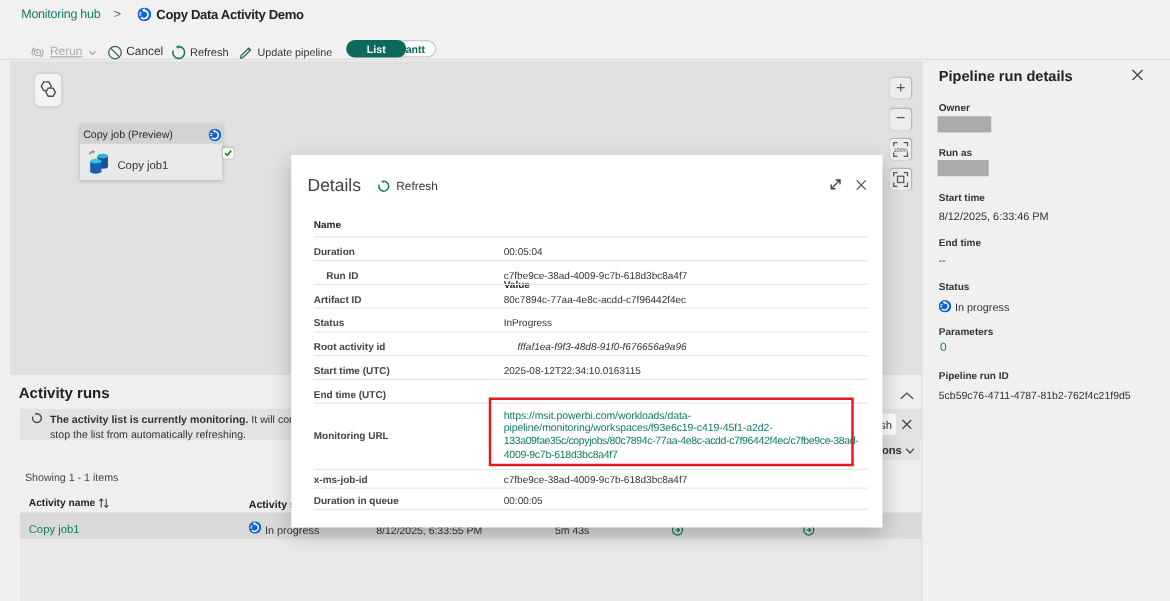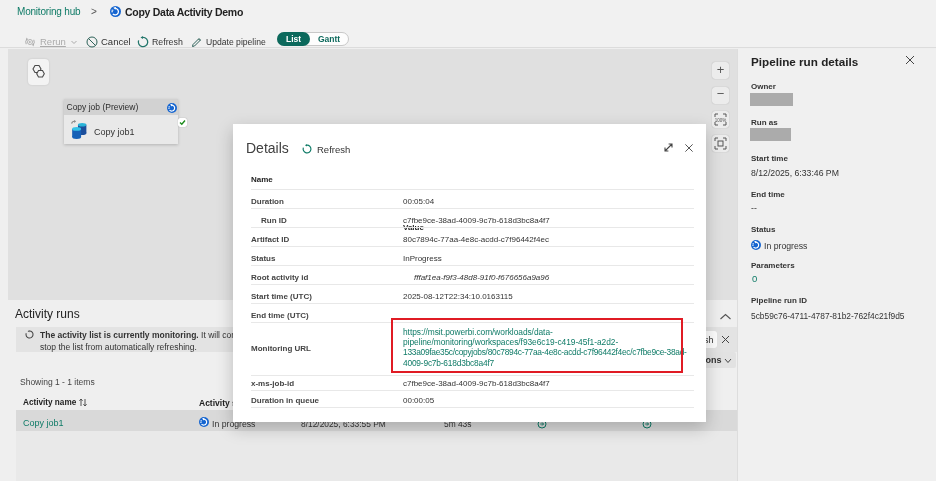--- a/index.html
+++ b/index.html
@@ -58,21 +58,21 @@
   <span>Refresh</span>
 </div>
 <div class="abs" style="left:191px;top:35px;height:13px;color:#333;font-size:8.6px;display:flex;align-items:center;gap:3px;">
   <svg width="12" height="12" viewBox="0 0 12 12">
       <path d="M1.5 10.5 L2 8.5 L8 2.5 L9.5 4 L3.5 10 Z M7.5 3 L9 4.5" fill="none" stroke="#2e6259" stroke-width="1"></path>
     </svg>
   <span>Update pipeline</span>
 </div>
 
 <div class="abs" style="left:277px;top:32px;width:72px;height:14px;border:1px solid #c8c8c8;border-radius:7px;background:#fdfdfd;"></div>
-<div class="abs" style="left:277px;top:32px;width:33px;height:14px;border-radius:7px;background:#0c695c;color:#fff;font-size:8.5px;font-weight:bold;text-align:center;line-height:14px;">List</div>
+<div class="abs" style="left:277px;top:32px;width:48px;height:14px;border-radius:7px;background:#0c695c;color:#fff;font-size:8.5px;font-weight:bold;text-align:center;line-height:14px;">List</div>
 <div class="abs" style="left:312px;top:32px;width:34px;height:14px;color:#0c695c;font-size:8.5px;font-weight:bold;text-align:center;line-height:14px;">Gantt</div>
 
 <div class="abs" style="left:8px;top:49px;width:729px;height:251px;background:#e0e0e0;"></div>
 
 <div class="abs" style="left:28px;top:59px;width:21px;height:26px;background:#f3f3f3;border-radius:4px;box-shadow:0 0 2px rgba(0,0,0,.15);"></div>
 <svg class="abs" style="left:31px;top:64px;" width="15" height="15" viewBox="0 0 15 15">
   <path d="M4 1.5 L8 1.5 L10 5 L8 8.5 L4 8.5 L2 5 Z" fill="none" stroke="#4a4a4a" stroke-width="1.1"></path>
   <path d="M7.5 6.5 L11.5 6.5 L13.3 9.8 L11.5 13 L7.5 13 L5.7 9.8 Z" fill="#f3f3f3" stroke="#4a4a4a" stroke-width="1.1"></path>
 </svg>
 
@@ -114,21 +114,21 @@
     <ellipse cx="11.5" cy="4.5" rx="4" ry="1.7" fill="#29b4d8"></ellipse>
   </g>
   <g>
     <path d="M2 8.5 L10.5 8.5 L10.5 16.2 L2 16.2 Z" fill="#1560b7"></path>
     <ellipse cx="6.25" cy="16.2" rx="4.25" ry="1.8" fill="#1560b7"></ellipse>
     <ellipse cx="6.25" cy="8.5" rx="4.25" ry="1.8" fill="#35c3e8"></ellipse>
   </g>
 </svg>
 <div class="abs" style="left:94px;top:126.5px;font-size:9px;color:#333;">Copy job1</div>
 
-<div class="abs" style="left:15px;top:306.5px;font-size:12px;font-weight:normal;color:#222;">Activity runs</div>
+<div class="abs" style="left:15px;top:306.5px;font-size:12px;font-weight:bold;color:#222;">Activity runs</div>
 <svg class="abs" style="left:719px;top:312px;" width="13" height="10" viewBox="0 0 13 10">
     <path d="M1.5 7 L6.5 2.5 L11.5 7" fill="none" stroke="#555" stroke-width="1.1"></path>
   </svg>
 
 <div class="abs" style="left:16px;top:327px;width:721px;height:25px;background:#e3e3e3;"></div>
 <svg class="abs" style="left:25px;top:330px;" width="9" height="9" viewBox="0 0 11 11">
     <path d="M5.5 1.2 A4.3 4.3 0 1 1 1.5 4" fill="none" stroke="#444" stroke-width="1.3"></path>
     <path d="M5.5 0 L5.5 2.8 L3.2 1.4 Z" fill="#444"></path>
   </svg>
 <div class="abs" style="left:40px;top:329.5px;font-size:8.5px;color:#333;"><b>The activity list is currently monitoring.</b> It will contin</div>

